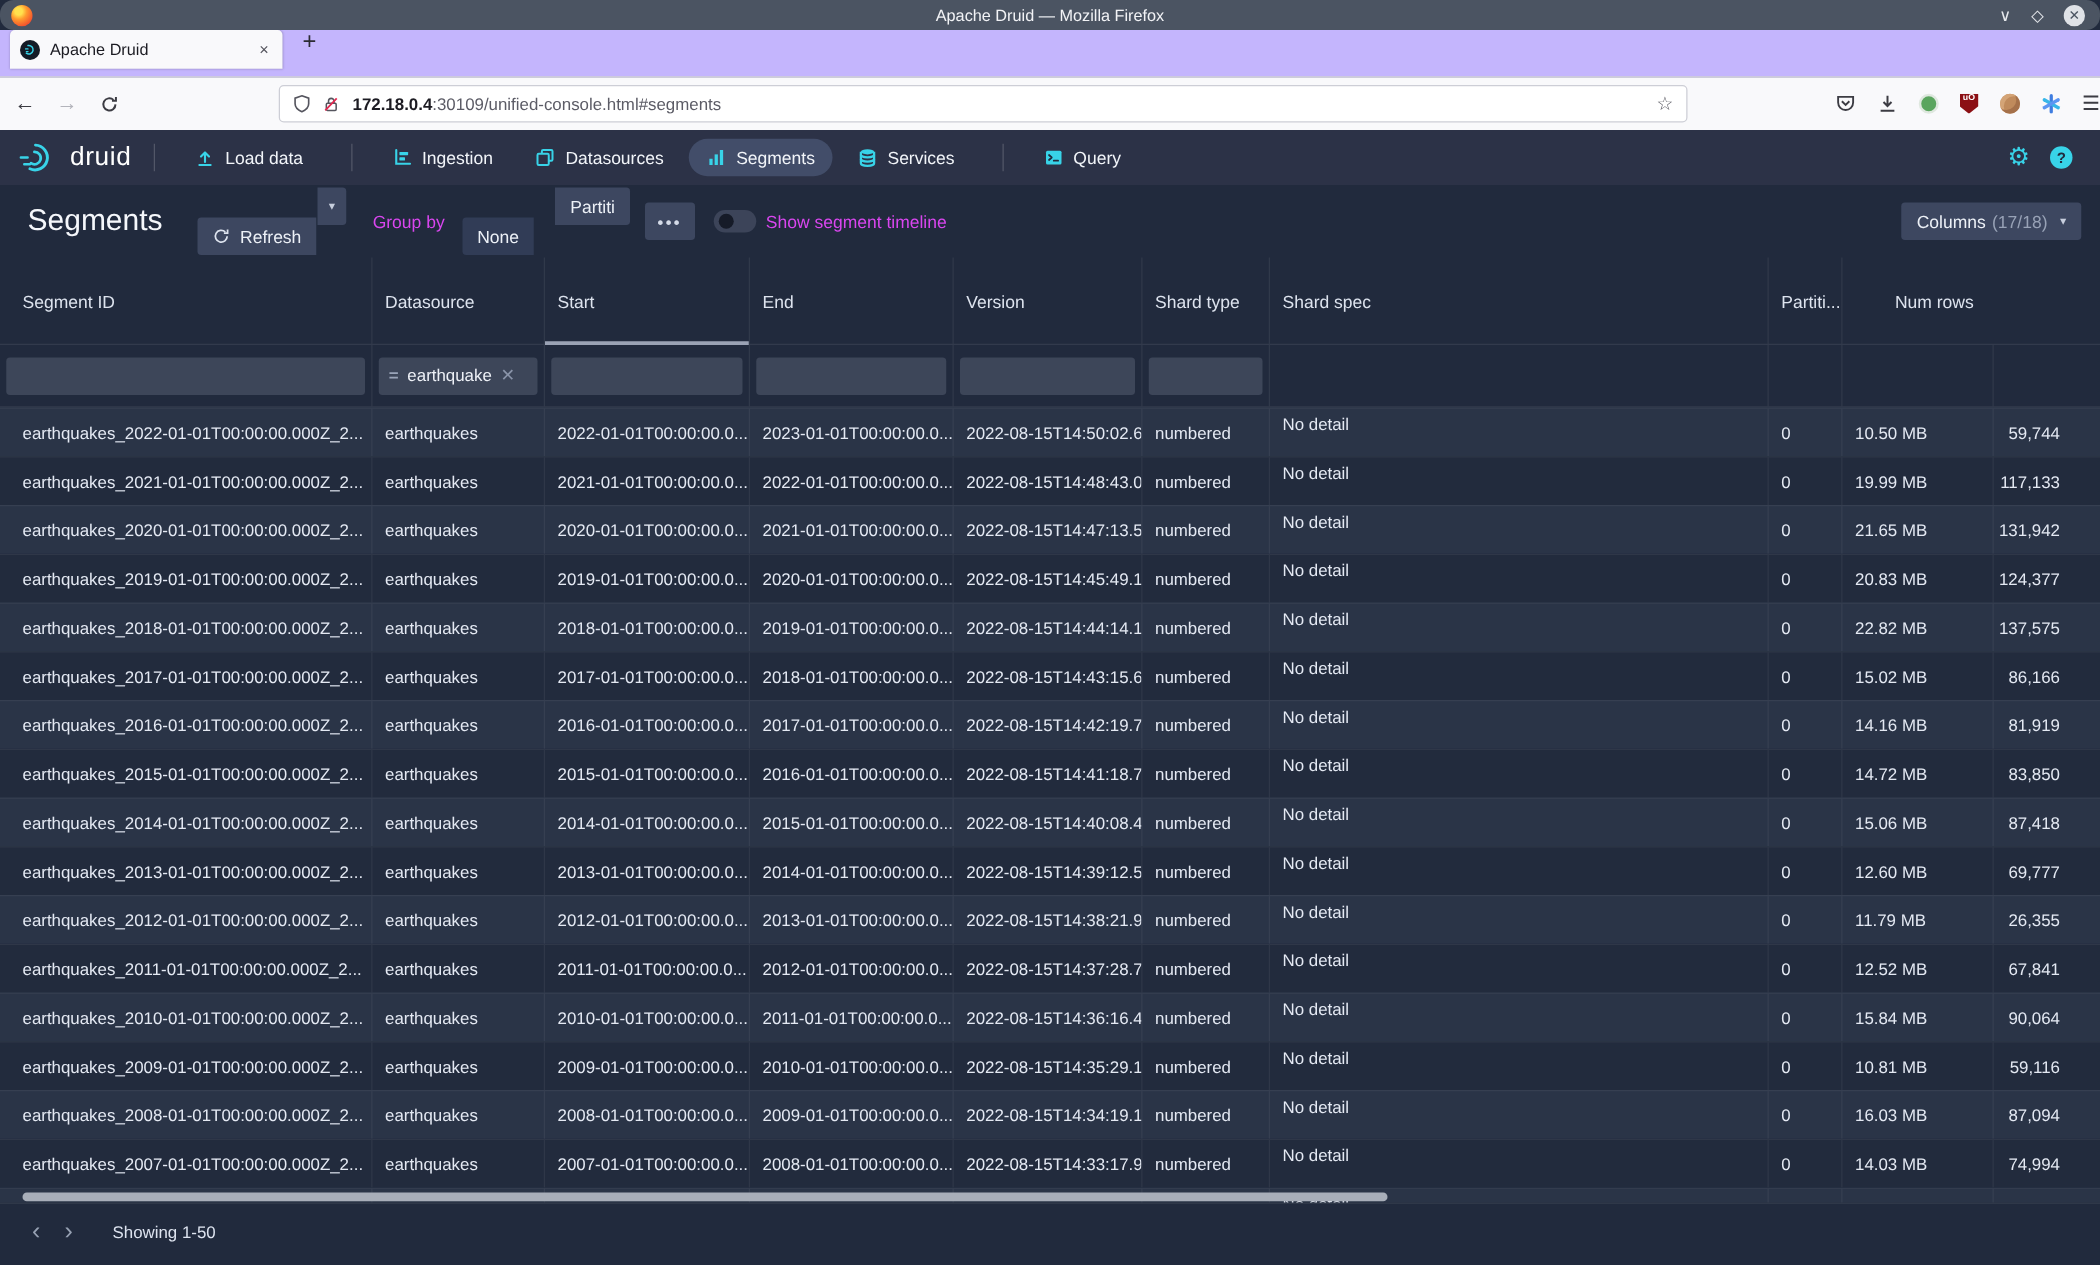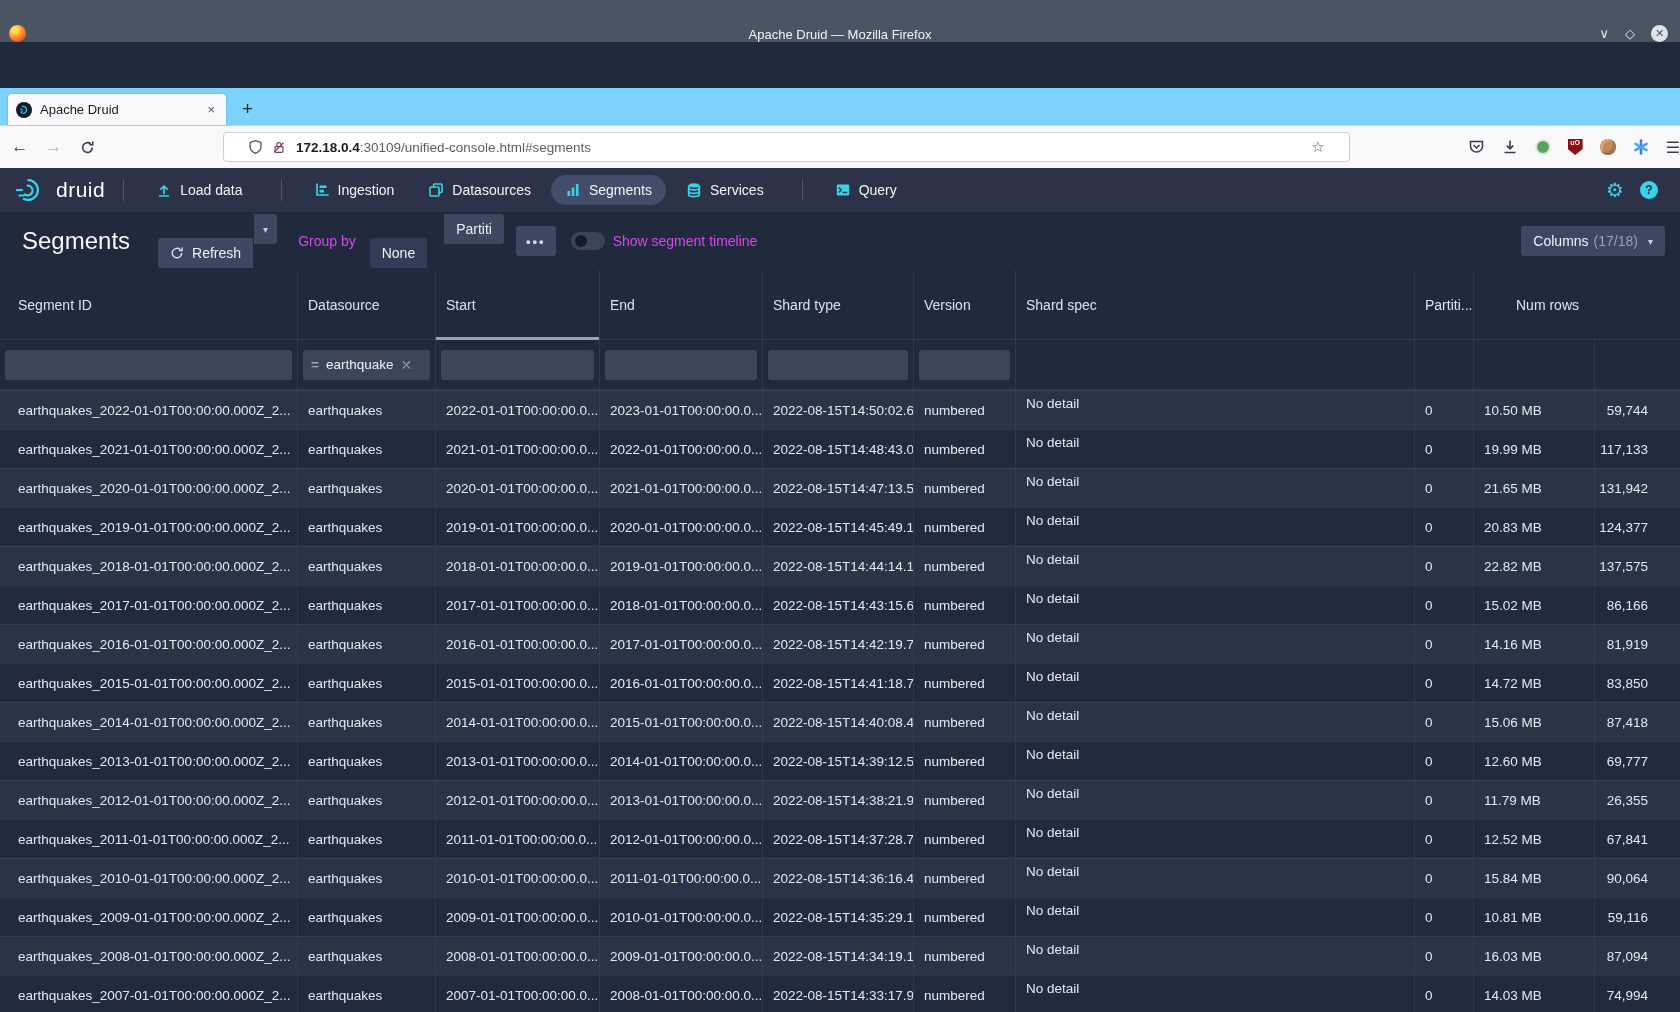--- a/index.html
+++ b/index.html
@@ -1,43 +1,43 @@
 <!DOCTYPE html>
 <html><head>
 <meta charset="utf-8">
 <style>
   * { box-sizing: border-box; margin: 0; padding: 0; }
   html,body { width:1680px; height:1012px; overflow:hidden; }
   body { font-family:"Liberation Sans","DejaVu Sans",sans-serif; background:#212a3d; }
   .screen { width:1680px; height:1012px; display:flex; flex-direction:column; }
 
   
-  .titlebar { height:42px; background:#4b5462; display:flex; align-items:flex-end; position:relative; flex:none; }
+  .titlebar { height:24px; background:#4b5462; display:flex; align-items:center; position:relative; flex:none;border-radius:11px; }
   .ff-logo { width:17px; height:17px; border-radius:50%; margin-left:9px;
              background:radial-gradient(circle at 35% 30%, #ffe14d 0 18%, #ff9a2e 40%, #f3542d 75%, #c23a7a 100%); }
   .win-title { position:absolute; left:0; right:0; text-align:center; color:#f2f3f6; font-size:13px; }
   .win-controls { margin-left:auto; display:flex; align-items:center; gap:16px; padding-right:12px; z-index:2; }
   .win-controls .wc { color:#e8eaee; font-size:13px; line-height:1; }
   .wc-close { width:17px; height:17px; border-radius:50%; background:#dfe2e7; color:#4b5462; font-size:11px;
               display:flex; align-items:center; justify-content:center; font-weight:bold; }
 
-  .tabbar { height:38px; background:#7dd3fc; display:flex; align-items:flex-end; flex:none; border-bottom:1px solid #cfd0d5;margin-top:46px; }
+  .tabbar { height:38px; background:#c4b5fd; display:flex; flex:none; border-bottom:1px solid #cfd0d5; }
   .tab { width:218px; height:31px; margin-left:8px; background:#f9f9fb; border-radius:4px 4px 0 0;
          box-shadow:0 0 2px rgba(0,0,0,.25); display:flex; align-items:center; padding:0 8px; }
   .favicon { width:16px; height:16px; border-radius:50%; background:#141b26; flex:none; display:flex; align-items:center; justify-content:center; }
   .favicon svg { display:block; }
   .tab-label { font-size:13px; color:#1b1b22; margin-left:8px; flex:1; white-space:nowrap; overflow:hidden; }
   .tab-close { color:#55555e; font-size:13px; padding:0 3px; }
   .newtab { color:#2b2b33; font-size:19px; margin-left:16px; margin-bottom:7px; line-height:1; }
 
   .urlrow { height:42px; background:#f9f9fb; display:flex; align-items:center; flex:none; }
   .nav-btn { width:28px; display:flex; justify-content:center; align-items:center; margin-left:6px; font-size:17px; color:#3c3c43; }
   .nav-btn.disabled { color:#b3b4bb; }
   .urlfield { width:1140px; height:30px; margin-left:122px; background:#ffffff; border:1px solid #cdced6;
-              border-radius:4px; display:flex; align-items:center; padding:0 24px; }
+              border-radius:4px; display:flex; align-items:center; padding:0 10px; }
   .urlfield svg { flex:none; }
   .url-text { font-size:13.5px; color:#5c5c66; margin-left:10px; flex:1; white-space:nowrap; overflow:hidden; }
   .url-text b { color:#1c1b22; font-weight:600; }
   .url-star { color:#55555e; font-size:15px; }
   .ext-icons { display:flex; align-items:center; gap:17px; margin-left:118px; }
   .hamburger { color:#3c3c43; font-size:16px; letter-spacing:0; }
   .ext-green { width:16px; height:16px; border-radius:50%; background:#5aa55e; border:2px solid #dfe8df; }
   .ext-shield { width:15px; height:16px; background:#8c1014; clip-path:polygon(0 0,100% 0,100% 62%,50% 100%,0 62%);
                 color:#fff; font-size:7px; font-weight:bold; display:flex; justify-content:center; }
   .ext-cookie { width:16px; height:16px; border-radius:50%; background:#c08b5c;
@@ -292,24 +292,24 @@
         <span>Datasource</span>
       </div>
       <div class="th">
         <span>Start</span>
         <div class="sortbar"></div>
       </div>
       <div class="th">
         <span>End</span>
       </div>
       <div class="th">
+        <span>Version</span>
+      </div>
+      <div class="th">
         <span>Shard type</span>
-      </div>
-      <div class="th">
-        <span>Version</span>
       </div>
       <div class="th">
         <span>Shard spec</span>
       </div>
       <div class="th">
         <span>Partiti...</span>
       </div>
       <div class="th">
         <span>Num rows</span>
       </div>

